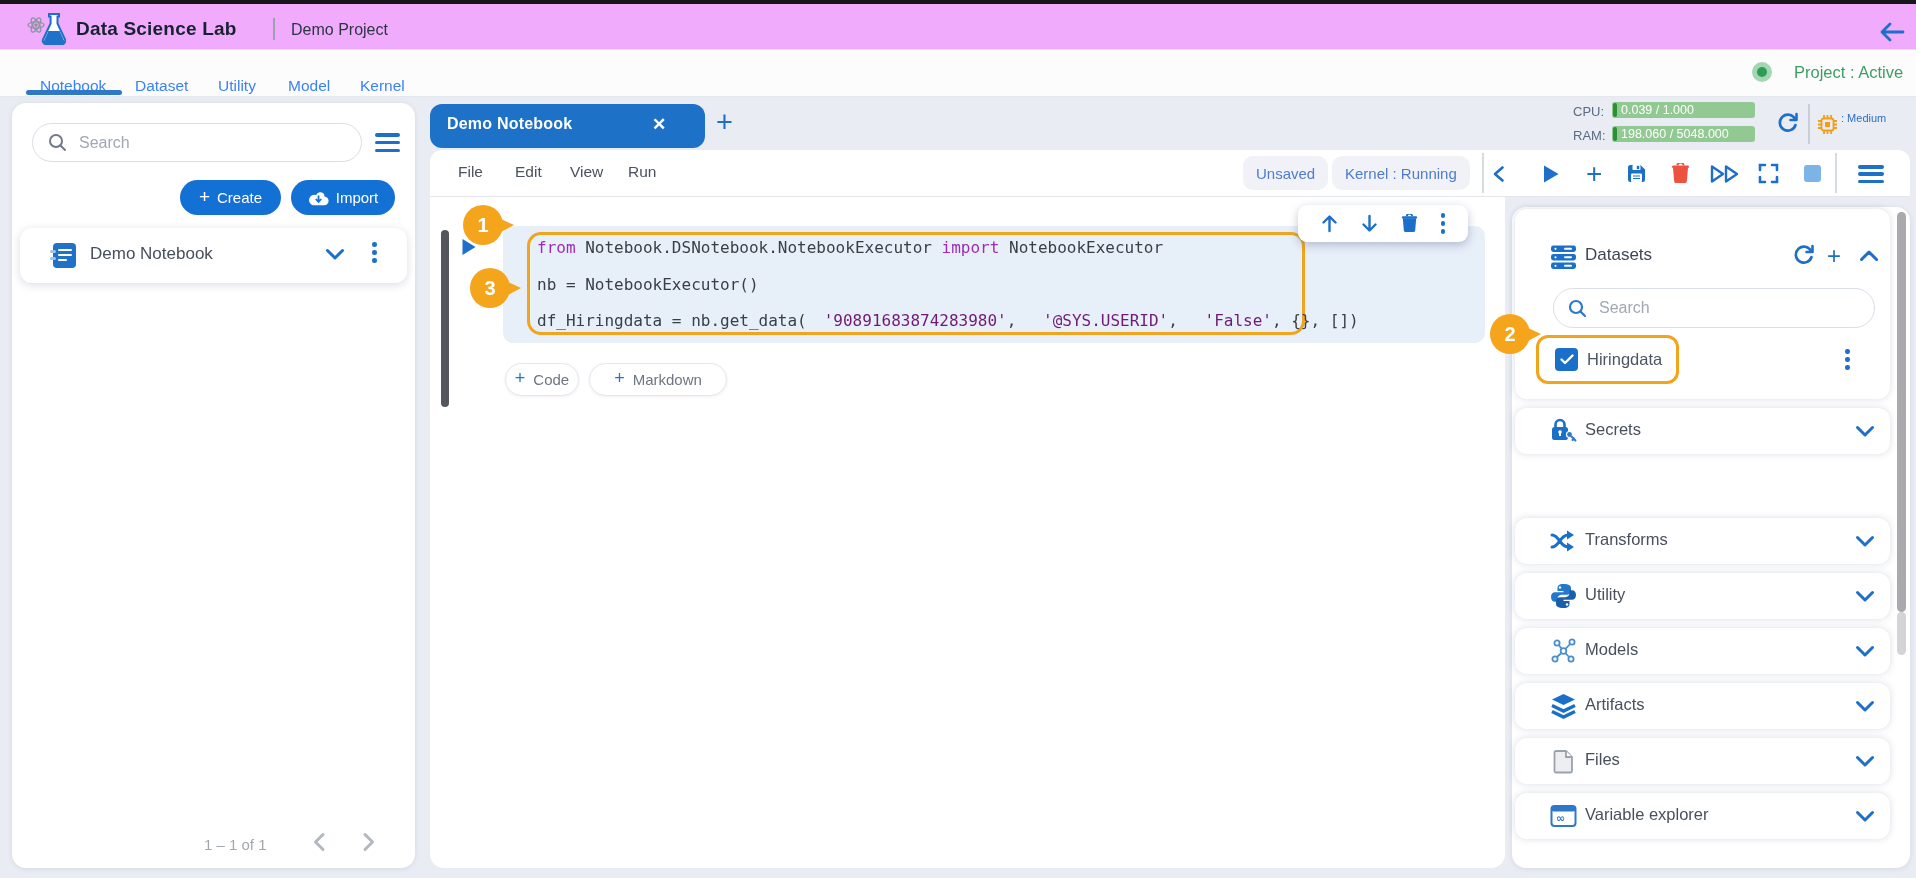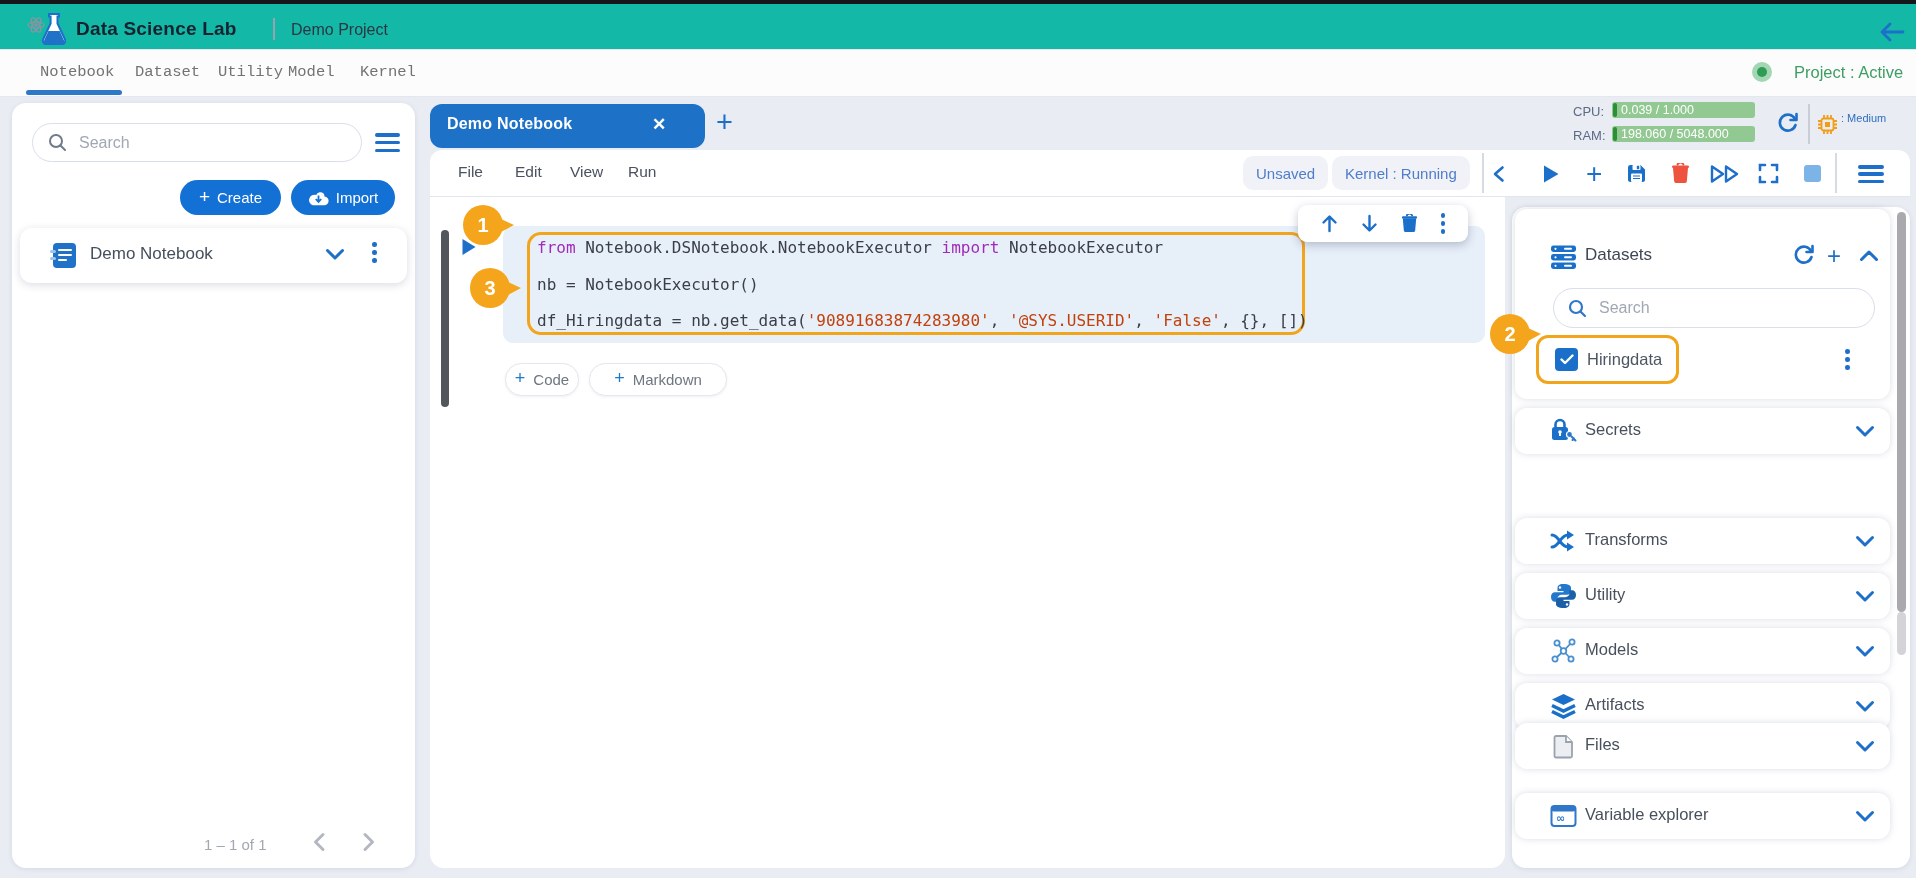--- a/index.html
+++ b/index.html
@@ -3,28 +3,28 @@
 <meta charset="utf-8">
 <style>
   * { margin:0; padding:0; box-sizing:border-box; }
   html,body { width:1916px; height:878px; overflow:hidden; }
   body { font-family:"Liberation Sans", sans-serif; background:#e9ecf3; position:relative; }
   .abs { position:absolute; }
   svg { display:block; }
 
   
   #black-strip { left:0; top:0; width:1916px; height:4px; background:#15161a; }
-  #app-header { left:0; top:4px; width:1916px; height:46px; background:#14b8a6; border-bottom:1px solid #e4e7ee; }
+  #app-header { left:0; top:4px; width:1916px; height:46px; background:#f0abfc; border-bottom:1px solid #e4e7ee; }
   #brand-title { left:76px; top:14px; font-size:19px; font-weight:bold; color:#16222f; letter-spacing:.2px; }
   #brand-sep { left:273px; top:14px; width:1.5px; height:22px; background:#9aa2b0; }
   #project-title { left:291px; top:17px; font-size:16px; color:#2b3644; }
   #back-arrow { left:1878px; top:17px; }
 
   #nav-row { left:0; top:50px; width:1916px; height:47px; background:#fcfcfd; border-bottom:1px solid #e4e7ee; }
-  .nav-item { position:absolute; top:13px; font-size:15.5px; color:#737373; font-weight:500;font-family:Liberation Mono, monospace; }
+  .nav-item { position:absolute; top:27px; font-size:15.5px; color:#3b82f6; font-weight:500; }
   #nav-underline { left:26px; top:40px; width:96px; height:4.5px; background:#2e78c8; border-radius:3px; }
   #project-status { left:1752px; top:12px; display:flex; align-items:center; gap:22px; }
   #status-dot { width:20px; height:20px; border-radius:50%; background:#a3d6b2; position:relative; }
   #status-dot::after { content:''; position:absolute; left:5px; top:5px; width:10px; height:10px; border-radius:50%; background:#2e9c54; }
   #project-status span { font-size:16.5px; color:#3c9e61; font-weight:500; }
 
   
   #sidebar { left:12px; top:103px; width:403px; height:765px; background:#fff; border-radius:14px; box-shadow:0 1px 5px rgba(30,45,90,.10); }
   #sidebar-search { left:20px; top:20px; width:330px; height:39px; border:1.5px solid #d9dee8; border-radius:20px; display:flex; align-items:center; padding-left:15px; gap:12px; background:#fff; }
   #sidebar-search .ph { font-size:16px; color:#a0a8b4; }
@@ -73,21 +73,21 @@
   #tb-burger { left:1428px; top:15px; width:26px; height:18px; position:absolute; }
 
   
   #main-panel { left:430px; top:197px; width:1075px; height:671px; background:#fff; border-radius:0 0 14px 14px; }
   #cell-bar { left:11px; top:33px; width:8px; height:177px; background:#53575c; border-radius:4px; }
   #cell-play { left:31px; top:41px; }
   #code-cell { left:73px; top:29px; width:982px; height:117px; background:#e7eff9; border-radius:10px; }
   #cell-highlight { left:97px; top:35px; width:778px; height:103px; border:3px solid #f1a51d; border-radius:14px; }
   #code-block { left:107px; top:33px; font-family:"DejaVu Sans Mono", monospace; font-size:16px; line-height:36.6px; color:#3b3e45; white-space:pre; }
   .kw { color:#a02bb8; }
-  .str { color:#c2410c; }
+  .str { color:#701a75;margin-left:17px; }
   #cell-toolbar { left:868px; top:8px; width:170px; height:37px; background:#fff; border-radius:9px; box-shadow:0 3px 10px rgba(40,50,90,.28); display:flex; align-items:center; justify-content:space-evenly; }
   .note-circle { position:absolute; width:40px; height:40px; background:#f5a51c; border-radius:50%; color:#fff; font-size:20px; font-weight:bold; display:flex; align-items:center; justify-content:center; z-index:5; }
   .note-circle::after { content:''; position:absolute; right:-11px; top:14px; border-left:13px solid #f5a51c; border-top:6px solid transparent; border-bottom:7px solid transparent; }
   #circle-1 { left:33px; top:8px; }
   #circle-3 { left:40px; top:71px; }
   .add-btn { position:absolute; top:166px; height:33px; border:1.5px solid #e4e7ed; border-radius:17px; background:#fff; box-shadow:0 1px 3px rgba(30,40,90,.07); display:flex; align-items:center; justify-content:center; gap:8px; font-size:15px; color:#6e7681; }
   .add-btn .plus { color:#2277cc; font-size:18px; margin-top:-2px; }
   #add-code { left:75px; width:74px; }
   #add-markdown { left:159px; width:138px; }
 
@@ -440,21 +440,21 @@
       <path d="M13.5 1 L25 6.5 L13.5 12 L2 6.5z" fill="#1a6fc9"></path>
       <path d="M2 12.5 L13.5 18 L25 12.5" fill="none" stroke="#1a6fc9" stroke-width="3.4"></path>
       <path d="M2 18.5 L13.5 24 L25 18.5" fill="none" stroke="#1a6fc9" stroke-width="3.4"></path>
     </svg>
     <div class="sec-label">Artifacts</div>
     <svg class="sec-chev" width="20" height="13" viewBox="0 0 20 13">
         <path d="M2.5 2.5 L10 10 L17.5 2.5" stroke="#1d6fc9" stroke-width="3" fill="none" stroke-linecap="round" stroke-linejoin="round"></path>
       </svg>
   </div>
 
-  <div class="rcard" style="top:516px;height:46px">
+  <div class="rcard" style="top:531px;height:46px">
     <svg class="sec-icon" width="27" height="26" viewBox="0 0 27 26">
       <path d="M6 3 h10 l6 6 v14 a1.5 1.5 0 0 1 -1.5 1.5 h-14.5 a1.5 1.5 0 0 1 -1.5 -1.5 V4.5 A1.5 1.5 0 0 1 6 3z" fill="#eceef2" stroke="#9aa2ae" stroke-width="1.8"></path>
       <path d="M16 3 v6 h6" fill="#fff" stroke="#9aa2ae" stroke-width="1.8"></path>
     </svg>
     <div class="sec-label">Files</div>
     <svg class="sec-chev" width="20" height="13" viewBox="0 0 20 13">
         <path d="M2.5 2.5 L10 10 L17.5 2.5" stroke="#1d6fc9" stroke-width="3" fill="none" stroke-linecap="round" stroke-linejoin="round"></path>
       </svg>
   </div>
 

